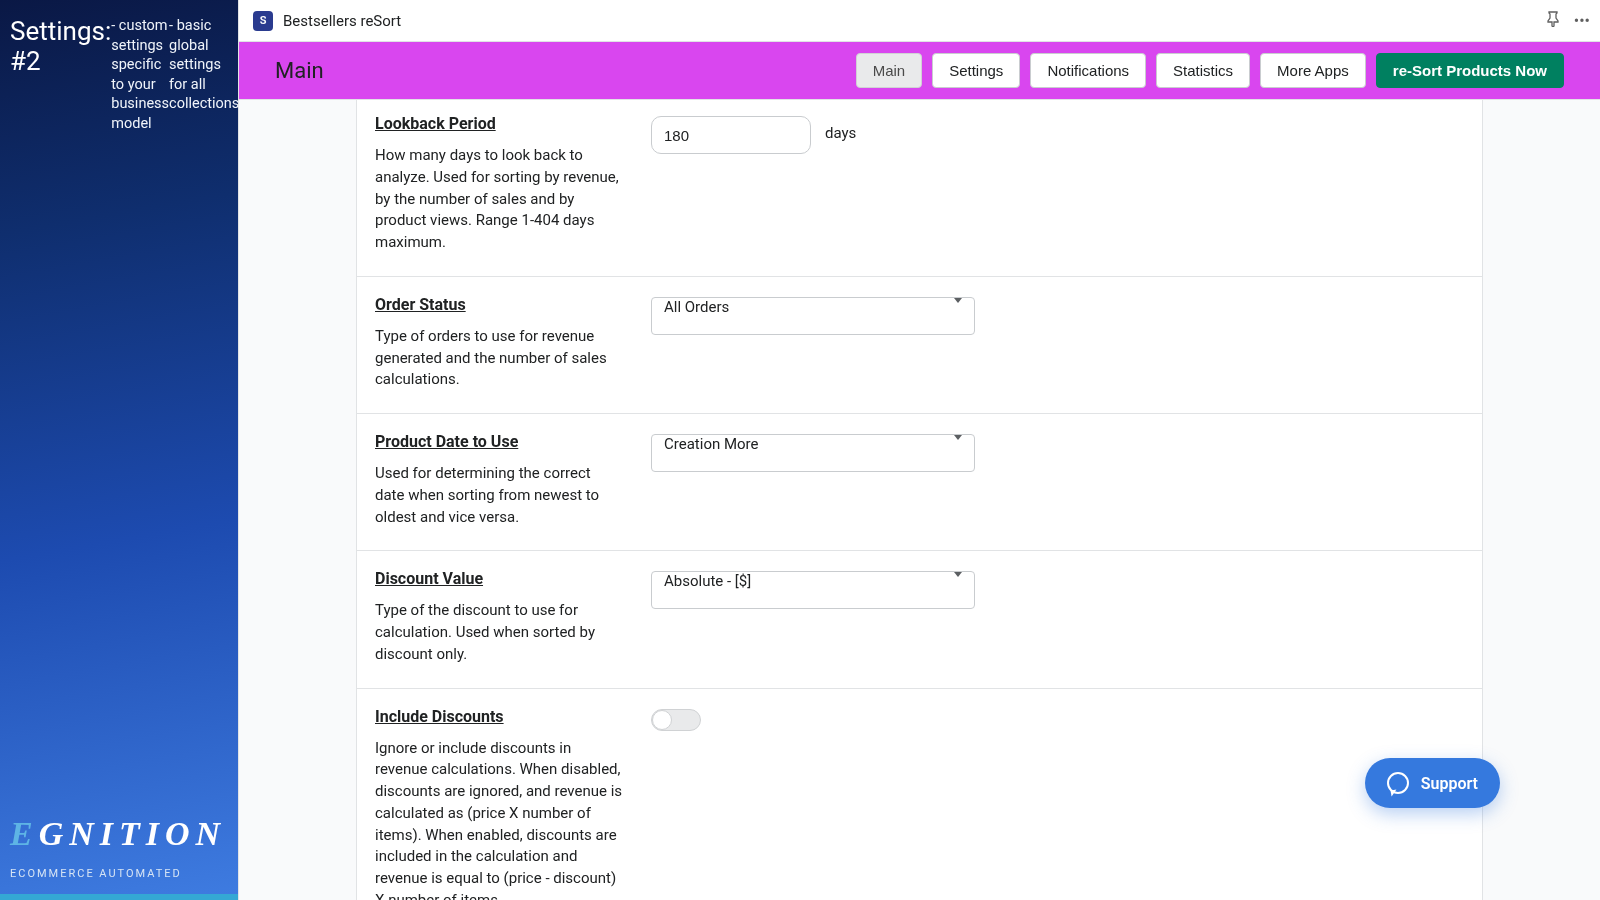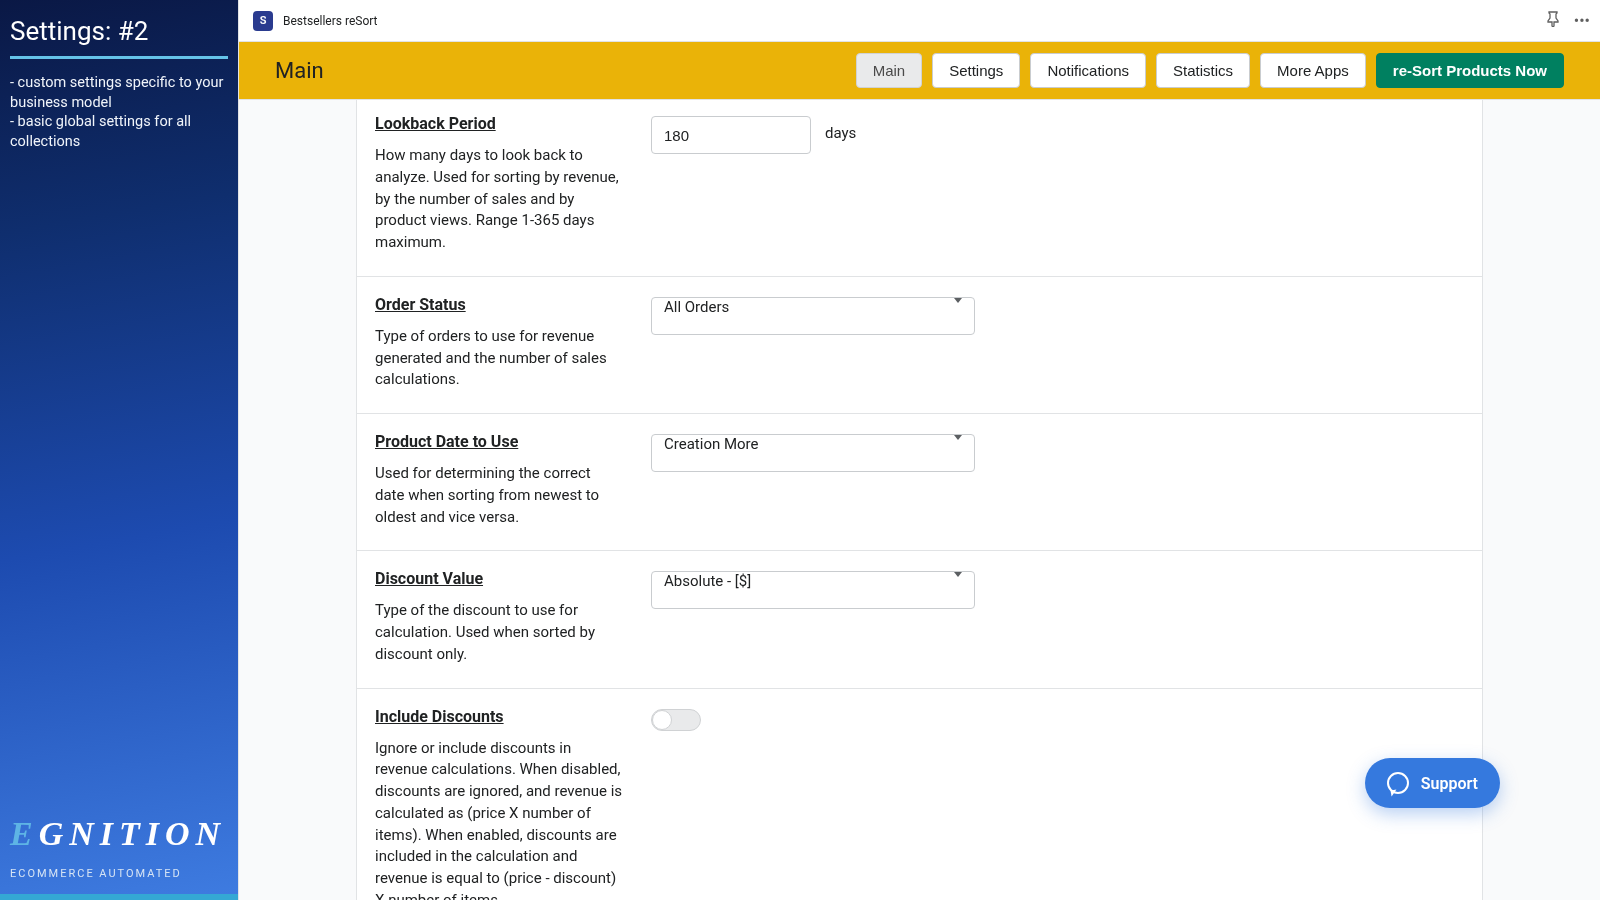--- a/index.html
+++ b/index.html
@@ -7,21 +7,21 @@
   body { display: flex; }
 
   
   .sidebar {
     width: 238px;
     height: 100%;
     background: linear-gradient(170deg, #0a1845 0%, #0f2e6e 25%, #1d4bb0 60%, #3e7be0 100%);
     color: #e6ecf5;
     padding: 16px 10px 12px 10px;
     display: flex;
-    flex-direction: column;
+    flex-direction: row;
     border-bottom: 6px solid #34a8d4;
     position: relative;
   }
   .sidebar-title {
     font-size: 26px; font-weight: 400; color: #fff;
     padding: 0 0 10px 0;
   }
   .sidebar-underline {
     height: 3px; background: #65c3e8; width: 100%;
     margin-bottom: 14px;
@@ -42,27 +42,27 @@
   .appbar {
     height: 42px; background: #fff; border-bottom: 1px solid #e1e3e5;
     display: flex; align-items: center; padding: 0 14px; gap: 10px;
     position: relative;
   }
   .app-icon {
     width: 20px; height: 20px; border-radius: 4px; background: #2a3b8f;
     display: inline-flex; align-items: center; justify-content: center;
     color: #fff; font-size: 11px; font-weight: 600;
   }
-  .app-title { font-size: 12px; color: #202223; }
+  .app-title { font-size: 15px; color: #202223; }
   .appbar-right { position: absolute; right: 10px; display:flex; gap: 14px; align-items:center;}
   .pin-icon, .more-icon { color: #5f5f5f; font-size: 16px; cursor: pointer; }
 
   
   .subheader {
-    height: 58px; background: #eab308; border-bottom: 1px solid #e1e3e5;
+    height: 58px; background: #d946ef; border-bottom: 1px solid #e1e3e5;
     display: flex; align-items: center; padding: 0 36px; gap: 20px;
   }
   .page-heading { font-size: 22px; color: #202223; font-weight: 400; }
   .nav-buttons { margin-left: auto; display: flex; gap: 10px; }
   .nav-btn {
     background: #fff; border: 1px solid #c9cccf; border-radius: 4px;
     padding: 8px 16px; font-size: 15px; color: #202223; cursor: pointer;
     font-weight: 500;
   }
   .nav-btn.active { background: #e9eaeb; border-color: #d0d2d4; color: #4a4a4a; }
@@ -76,21 +76,21 @@
     display: flex; padding: 18px 18px 22px 18px;
     border-bottom: 1px solid #e1e3e5;
     gap: 28px;
   }
   .setting-row.first { padding-top: 14px; }
   .setting-left { width: 248px; flex-shrink: 0; }
   .setting-title { font-size: 16px; font-weight: 700; color: #202223; text-decoration: underline; margin-bottom: 12px; }
   .setting-desc { font-size: 15px; line-height: 1.45; color: #202223; }
   .setting-right { flex: 1; display: flex; align-items: flex-start; gap: 14px; padding-top: 2px;}
   .text-input {
-    width: 160px; height: 38px; border: 1px solid #c9cccf; border-radius: 4px;
+    width: 160px; height: 38px; border: 1px solid #c9cccf; border-radius: 10px;
     padding: 0 12px; font-size: 15px; color: #202223; background: #fff;
   }
   .unit-label { font-size: 15px; color: #202223; margin-top: 8px; }
   .select {
     width: 324px; height: 38px; border: 1px solid #c9cccf; border-radius: 4px;
     background: #fff; padding: 0 12px; font-size: 15px; color: #202223;
     display: flex; align-items: flex-start; justify-content: space-between; cursor: pointer;
   }
   .caret { width: 0;height:0;border-left:4px solid transparent;border-right:4px solid transparent;border-top:5px solid #5c5f62; }
 
@@ -165,21 +165,21 @@
       <button class="nav-btn primary">re-Sort Products Now</button>
     </div>
   </div>
 
   <div class="content">
     <div class="card-col">
 
       <div class="setting-row first">
         <div class="setting-left">
           <div class="setting-title">Lookback Period</div>
-          <div class="setting-desc">How many days to look back to analyze. Used for sorting by revenue, by the number of sales and by product views. Range 1-365 days maximum.</div>
+          <div class="setting-desc">How many days to look back to analyze. Used for sorting by revenue, by the number of sales and by product views. Range 1-404 days maximum.</div>
         </div>
         <div class="setting-right">
           <input class="text-input" value="180" style="">
           <span class="unit-label">days</span>
         </div>
       </div>
 
       <div class="setting-row">
         <div class="setting-left">
           <div class="setting-title">Order Status</div>

